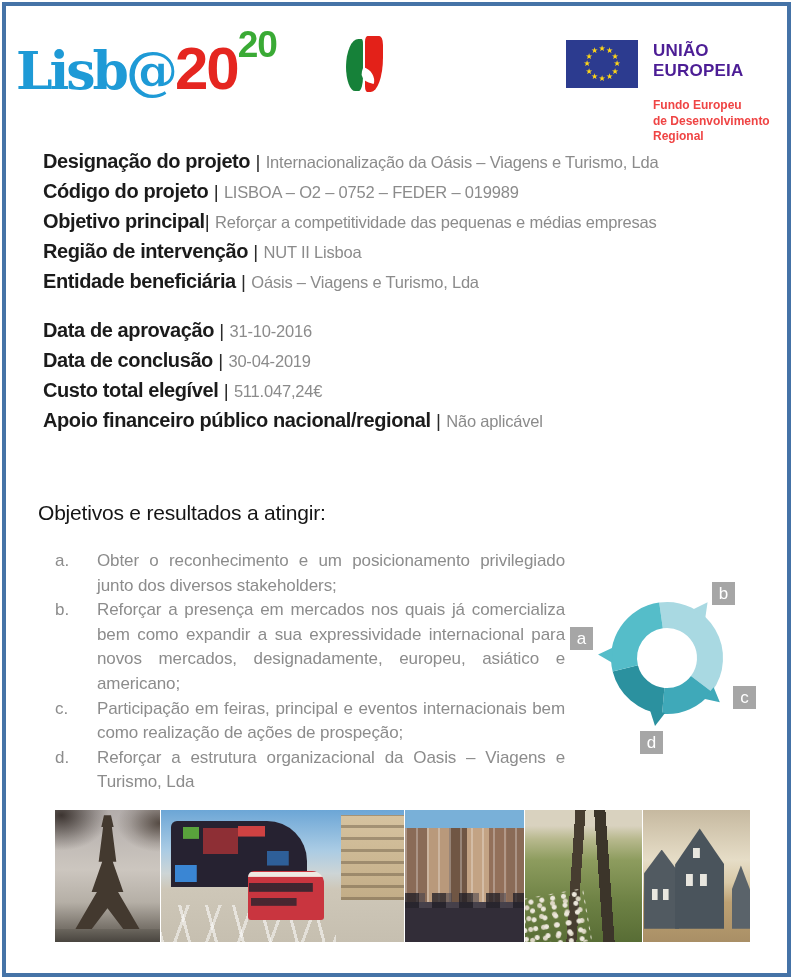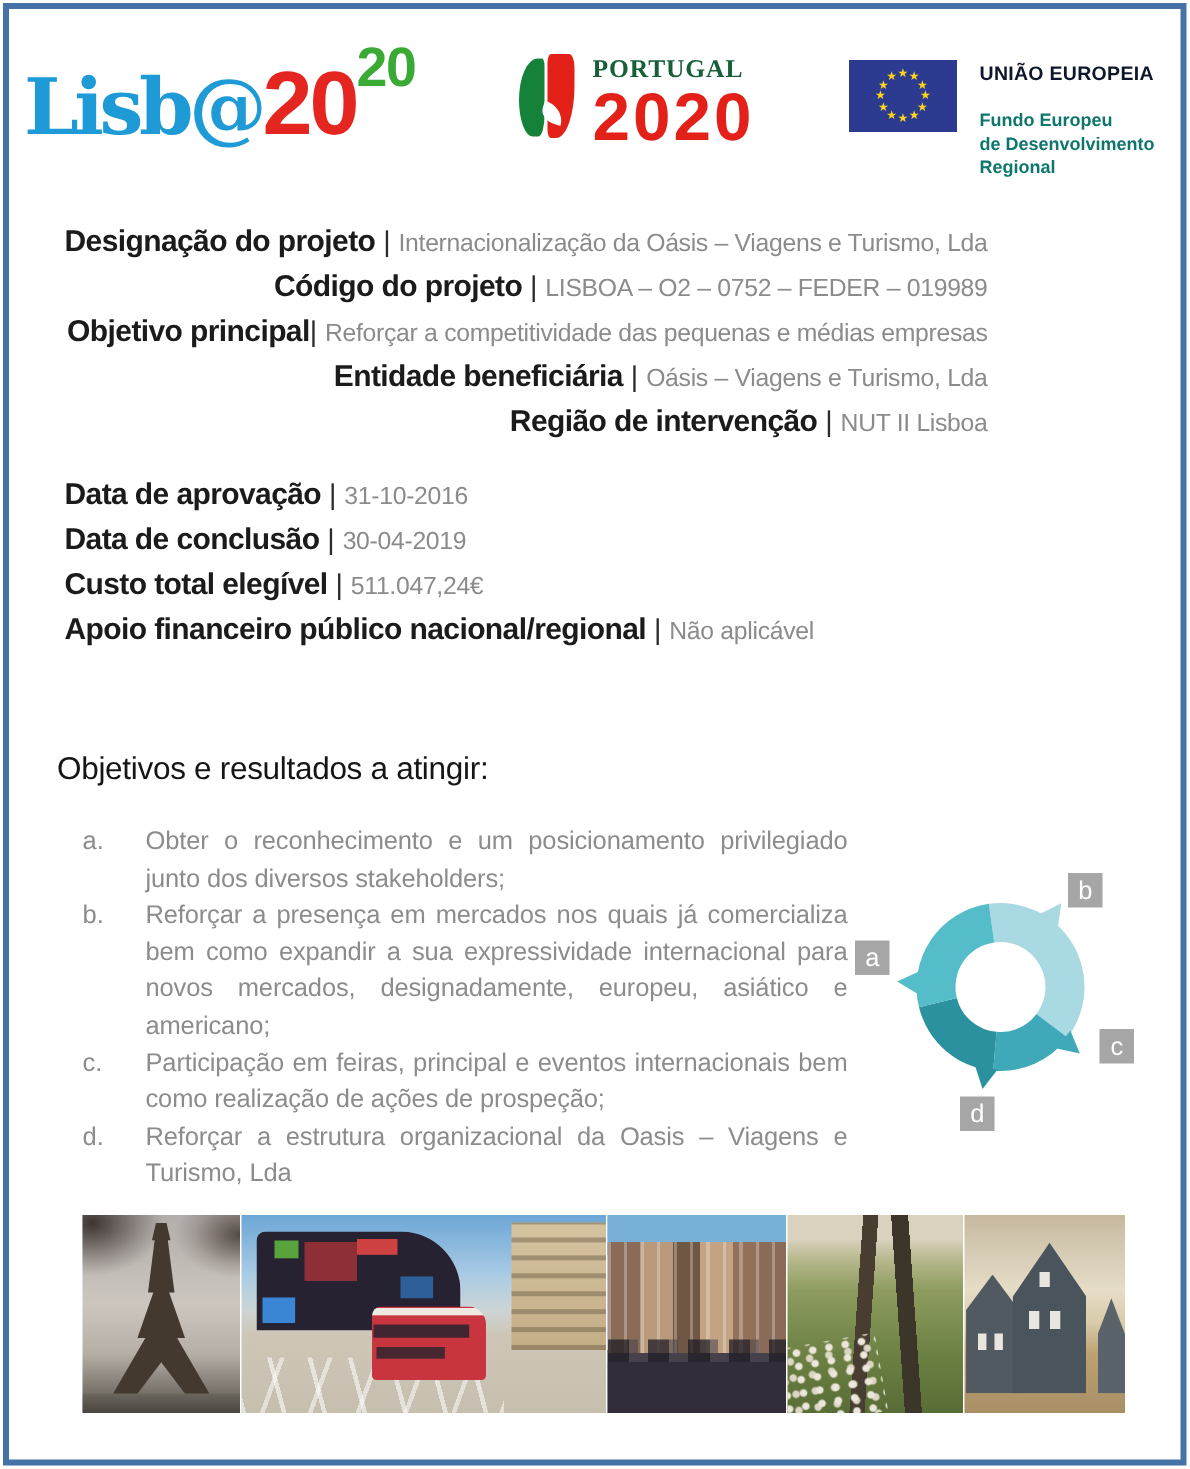--- a/index.html
+++ b/index.html
@@ -23,26 +23,26 @@
         border-radius:0 100% 0 65%/0 100% 0 65%;transform:rotate(18deg);}
   .pt-title{font-family:"Liberation Serif",serif;font-weight:bold;font-size:17px;color:#175f38;letter-spacing:.6px;}
   .pt-year{font-family:"Liberation Sans",sans-serif;font-weight:bold;font-size:45px;color:#e32119;
            letter-spacing:2px;line-height:.92;margin-top:1px;}
 
   .logo-eu{position:absolute;left:566px;top:40px;display:flex;}
   .eu-flag{position:relative;width:72px;height:48px;background:#2c3b8f;flex:0 0 auto;}
   .eu-stars{position:absolute;inset:0;}
   .eu-stars span{position:absolute;color:#ffd617;font-size:8px;line-height:8px;width:8px;text-align:center;}
   .eu-words{margin-left:15px;padding-top:1px;}
-  .eu-title{font-size:13px;font-weight:bold;color:#0f172a;letter-spacing:.2px;}
-  .eu-sub{font-size:12px;font-weight:bold;color:#0f766e;margin-top:17px;line-height:1.3;}
+  .eu-title{font-size:17px;font-weight:bold;color:#4c1d95;letter-spacing:.2px;}
+  .eu-sub{font-size:12px;font-weight:bold;color:#ef4444;margin-top:17px;line-height:1.3;}
 
   
   .info{position:absolute;left:43px;}
-  .block1{top:147px;text-align:right;}
+  .block1{top:147px;}
   .block2{top:316px;}
   .irow{line-height:29px;white-space:nowrap;}
   .lbl{font-size:20px;font-weight:bold;color:#1b1b1b;letter-spacing:-0.4px;}
   .sep{font-size:19px;color:#2a2a2a;}
   .val{font-size:16.5px;color:#8b8b8b;letter-spacing:-0.2px;}
 
   
   .obj-heading{position:absolute;left:38px;top:501px;margin:0;font-size:21px;font-weight:normal;
                color:#151515;letter-spacing:-0.2px;}
   .obj-list{position:absolute;left:55px;top:549px;width:510px;}
@@ -137,24 +137,20 @@
 <div class="page">
   <div class="frame" style="border-color: rgb(69, 115, 167);"></div>
 
   <div class="logo-lisboa"><span class="lsb-word">Lisb@</span><span class="lsb-year">20</span><span class="lsb-sup">20</span></div>
 
   <div class="logo-pt">
     <div class="pt-flag">
         <i class="pt-g"></i>
         <i class="pt-r"></i>
       </div>
-    <div class="pt-words">
-      <div class="pt-title">PORTUGAL</div>
-      <div class="pt-year">2020</div>
-    </div>
   </div>
 
   <div class="logo-eu">
     <div class="eu-flag" style="background: rgb(44, 59, 143);">
       <div class="eu-stars" id="eu-stars">
           <span style="left: 32px; top: 5px; color: rgb(255, 214, 23);">★</span>
           <span style="left: 39.5px; top: 7.00962px; color: rgb(255, 214, 23);">★</span>
           <span style="left: 44.9904px; top: 12.5px; color: rgb(255, 214, 23);">★</span>
           <span style="left: 47px; top: 20px; color: rgb(255, 214, 23);">★</span>
           <span style="left: 44.9904px; top: 27.5px; color: rgb(255, 214, 23);">★</span>
@@ -170,22 +166,22 @@
     <div class="eu-words">
       <div class="eu-title">UNIÃO EUROPEIA</div>
       <div class="eu-sub"><span>Fundo Europeu</span><br><span>de Desenvolvimento Regional</span></div>
     </div>
   </div>
 
   <section class="info block1" id="block1">
       <div class="irow"><span class="lbl">Designação do projeto</span><span class="sep"> | </span><span class="val">Internacionalização da Oásis – Viagens e Turismo, Lda</span></div>
       <div class="irow"><span class="lbl">Código do projeto</span><span class="sep"> | </span><span class="val">LISBOA – O2 – 0752 – FEDER – 019989</span></div>
       <div class="irow"><span class="lbl">Objetivo principal</span><span class="sep">| </span><span class="val">Reforçar a competitividade das pequenas e médias empresas</span></div>
+      <div class="irow"><span class="lbl">Região de intervenção</span><span class="sep"> | </span><span class="val">NUT II Lisboa</span></div>
       <div class="irow"><span class="lbl">Entidade beneficiária</span><span class="sep"> | </span><span class="val">Oásis – Viagens e Turismo, Lda</span></div>
-      <div class="irow"><span class="lbl">Região de intervenção</span><span class="sep"> | </span><span class="val">NUT II Lisboa</span></div>
     </section>
   <section class="info block2" id="block2">
       <div class="irow"><span class="lbl">Data de aprovação</span><span class="sep"> | </span><span class="val">31-10-2016</span></div>
       <div class="irow"><span class="lbl">Data de conclusão</span><span class="sep"> | </span><span class="val">30-04-2019</span></div>
       <div class="irow"><span class="lbl">Custo total elegível</span><span class="sep"> | </span><span class="val">511.047,24€</span></div>
       <div class="irow"><span class="lbl">Apoio financeiro público nacional/regional</span><span class="sep"> | </span><span class="val">Não aplicável</span></div>
     </section>
 
   <h2 class="obj-heading">Objetivos e resultados a atingir:</h2>
   <div class="obj-list" id="objlist">

